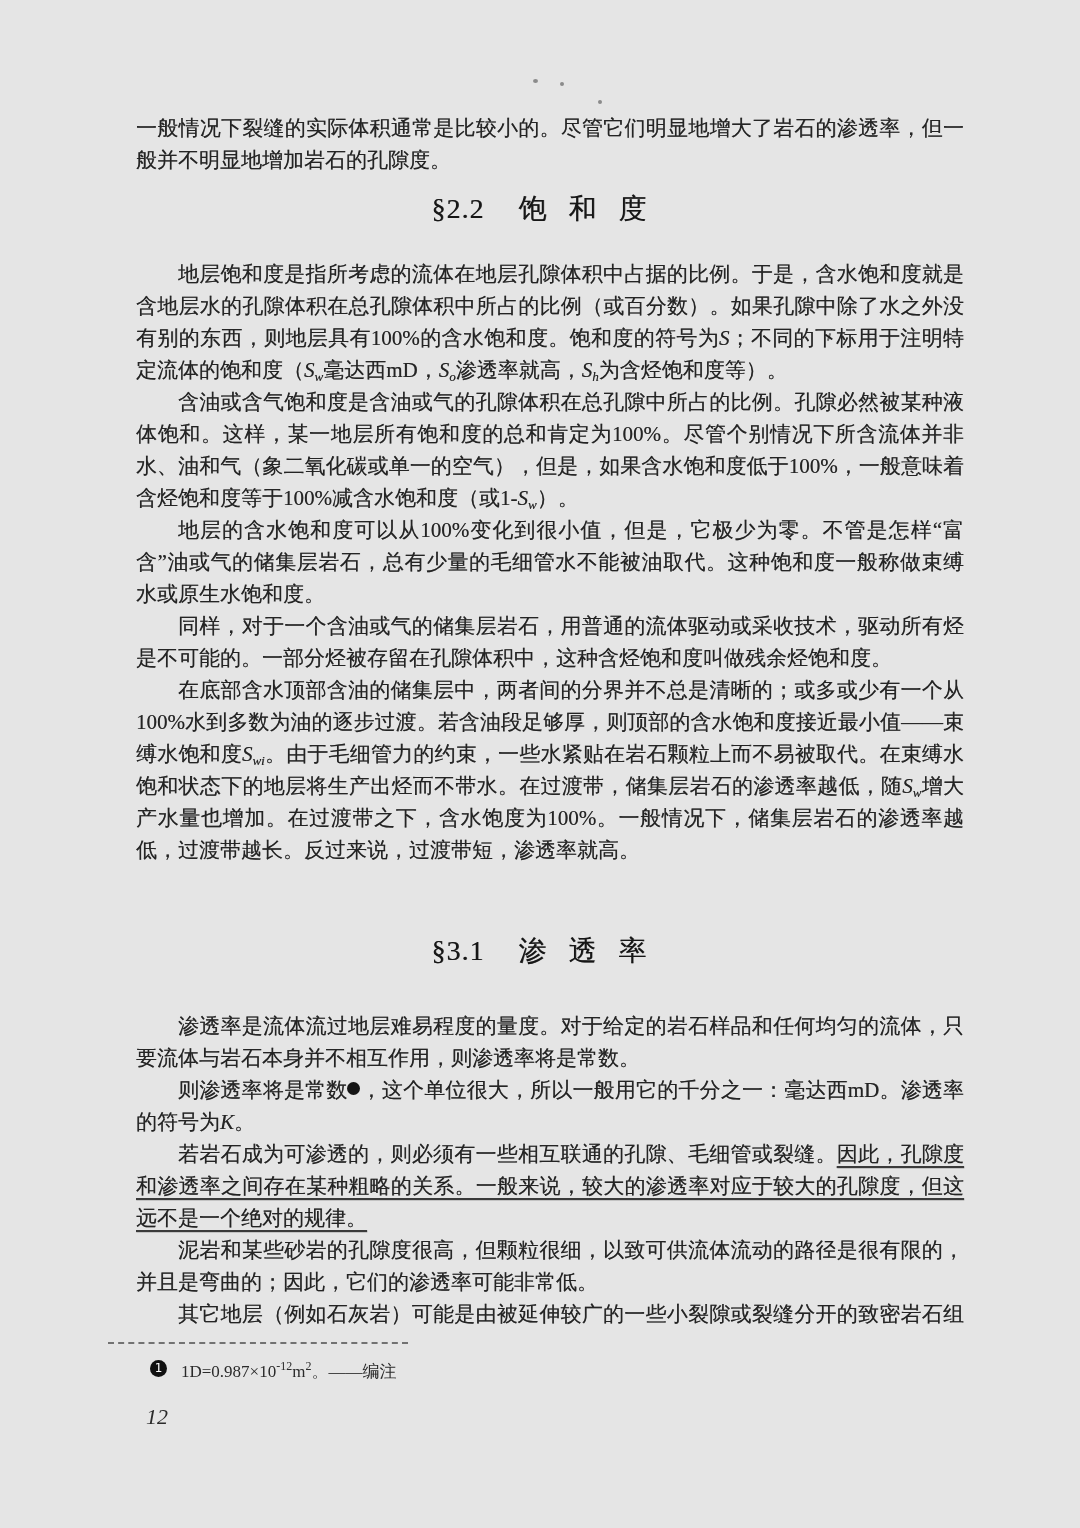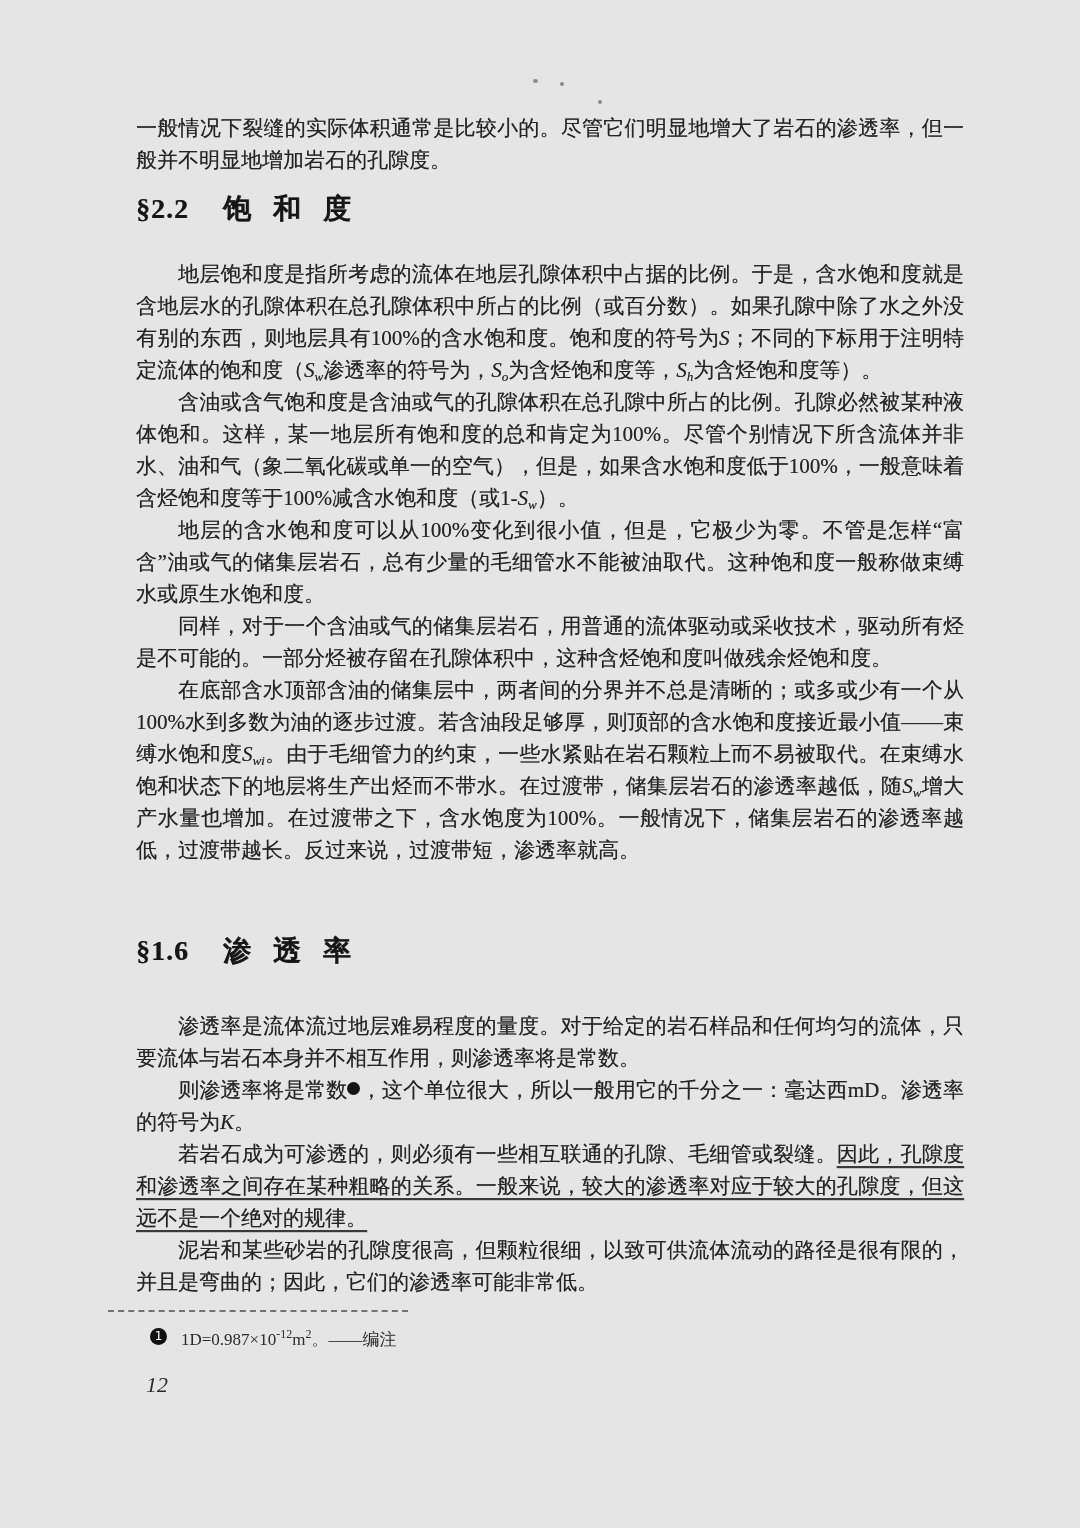--- a/index.html
+++ b/index.html
@@ -24,21 +24,22 @@
     line-height: 32px;
     text-align: justify;
     text-indent: 2em;
     text-shadow: 0.3px 0.3px 0.5px rgba(25,25,25,0.55);
   }
   p.noindent { text-indent: 0; }
   p.fill { text-align-last: justify; }
   h2.sec-heading {
     margin: 14px 0 30px 0;
     font-size: 28px;
-    font-weight: bold;
+    font-weight: normal;
+    text-align: center;
     color: #161616;
     text-shadow: 0.4px 0.4px 0.5px rgba(20,20,20,0.6);
     letter-spacing: 1px;
   }
   h2.sec-heading.second { margin: 66px 0 40px 0; }
   .sec-num { margin-right: 26px; }
   .sec-title { letter-spacing: 22px; }
   .var { font-style: italic; font-family: "Liberation Serif", serif; }
   sub.small {
     font-size: 13px;
@@ -127,52 +128,53 @@
   <div class="content">
 
     <p class="body noindent">一般情况下裂缝的实际体积通常是比较小的。尽管它们明显地增大了岩石的渗透率，但一般并不明显地增加岩石的孔隙度。</p>
 
     <h2 class="sec-heading">
       <span class="sec-num">§2.2</span>
       <span class="sec-title">饱和度</span>
     </h2>
 
     <p class="body">
-      <span>地层饱和度是指所考虑的流体在地层孔隙体积中占据的比例。于是，含水饱和度就是含地层水的孔隙体积在总孔隙体积中所占的比例（或百分数）。如果孔隙中除了水之外没有别的东西，则地层具有100%的含水饱和度。饱和度的符号为</span><span class="var">S</span><span>；不同的下标用于注明特定流体的饱和度（</span><span class="var">S</span><sub class="small">w</sub><span>渗透率的符号为，</span><span class="var">S</span><sub class="small">o</sub><span>为含烃饱和度等，</span><span class="var">S</span><sub class="small">h</sub><span>为含烃饱和度等）。</span>
+      <span>地层饱和度是指所考虑的流体在地层孔隙体积中占据的比例。于是，含水饱和度就是含地层水的孔隙体积在总孔隙体积中所占的比例（或百分数）。如果孔隙中除了水之外没有别的东西，则地层具有100%的含水饱和度。饱和度的符号为</span><span class="var">S</span><span>；不同的下标用于注明特定流体的饱和度（</span><span class="var">S</span><sub class="small">w</sub><span>毫达西mD，</span><span class="var">S</span><sub class="small">o</sub><span>渗透率就高，</span><span class="var">S</span><sub class="small">h</sub><span>为含烃饱和度等）。</span>
     </p>
 
     <p class="body">
       <span>含油或含气饱和度是含油或气的孔隙体积在总孔隙中所占的比例。孔隙必然被某种液体饱和。这样，某一地层所有饱和度的总和肯定为100%。尽管个别情况下所含流体并非水、油和气（象二氧化碳或单一的空气），但是，如果含水饱和度低于100%，一般意味着含烃饱和度等于100%减含水饱和度（或1-</span><span class="var">S</span><sub class="small">w</sub><span>）。</span>
     </p>
 
     <p class="body">地层的含水饱和度可以从100%变化到很小值，但是，它极少为零。不管是怎样“富含”油或气的储集层岩石，总有少量的毛细管水不能被油取代。这种饱和度一般称做束缚水或原生水饱和度。</p>
 
     <p class="body">同样，对于一个含油或气的储集层岩石，用普通的流体驱动或采收技术，驱动所有烃是不可能的。一部分烃被存留在孔隙体积中，这种含烃饱和度叫做残余烃饱和度。</p>
 
     <p class="body">
       <span>在底部含水顶部含油的储集层中，两者间的分界并不总是清晰的；或多或少有一个从100%水到多数为油的逐步过渡。若含油段足够厚，则顶部的含水饱和度接近最小值——束缚水饱和度</span><span class="var">S</span><sub class="small">wi</sub><span>。由于毛细管力的约束，一些水紧贴在岩石颗粒上而不易被取代。在束缚水饱和状态下的地层将生产出烃而不带水。在过渡带，储集层岩石的渗透率越低，随</span><span class="var">S</span><sub class="small">w</sub><span>增大产水量也增加。在过渡带之下，含水饱度为100%。一般情况下，储集层岩石的渗透率越低，过渡带越长。反过来说，过渡带短，渗透率就高。</span>
     </p>
 
     <h2 class="sec-heading second">
-      <span class="sec-num">§1.6</span>
+      <span class="sec-num">§3.1</span>
       <span class="sec-title">渗透率</span>
     </h2>
 
     <p class="body">渗透率是流体流过地层难易程度的量度。对于给定的岩石样品和任何均匀的流体，只要流体与岩石本身并不相互作用，则渗透率将是常数。</p>
 
     <p class="body">
       <span>则渗透率将是常数</span><span class="fn-ref">1</span><span>，这个单位很大，所以一般用它的千分之一：毫达西mD。渗透率的符号为</span><span class="var">K</span><span>。</span>
     </p>
 
     <p class="body">
       <span>若岩石成为可渗透的，则必须有一些相互联通的孔隙、毛细管或裂缝。</span><span class="u-run">因此，孔隙度和渗透率之间存在某种粗略的关系。一般来说，较大的渗透率对应于较大的孔隙度，但这远不是一个绝对的规律。</span>
     </p>
 
     <p class="body">泥岩和某些砂岩的孔隙度很高，但颗粒很细，以致可供流体流动的路径是很有限的，并且是弯曲的；因此，它们的渗透率可能非常低。</p>
 
+    <p class="body fill">其它地层（例如石灰岩）可能是由被延伸较广的一些小裂隙或裂缝分开的致密岩石组</p>
 
     <hr class="footnote-sep">
 
     <div class="footnote-row">
       <span class="fn-marker">1</span>
       <span class="fn-text">
         <span>1D=0.987×10</span><sup>-12</sup><span>m</span><sup class="sq">2</sup><span>。——编注</span>
       </span>
     </div>
 

